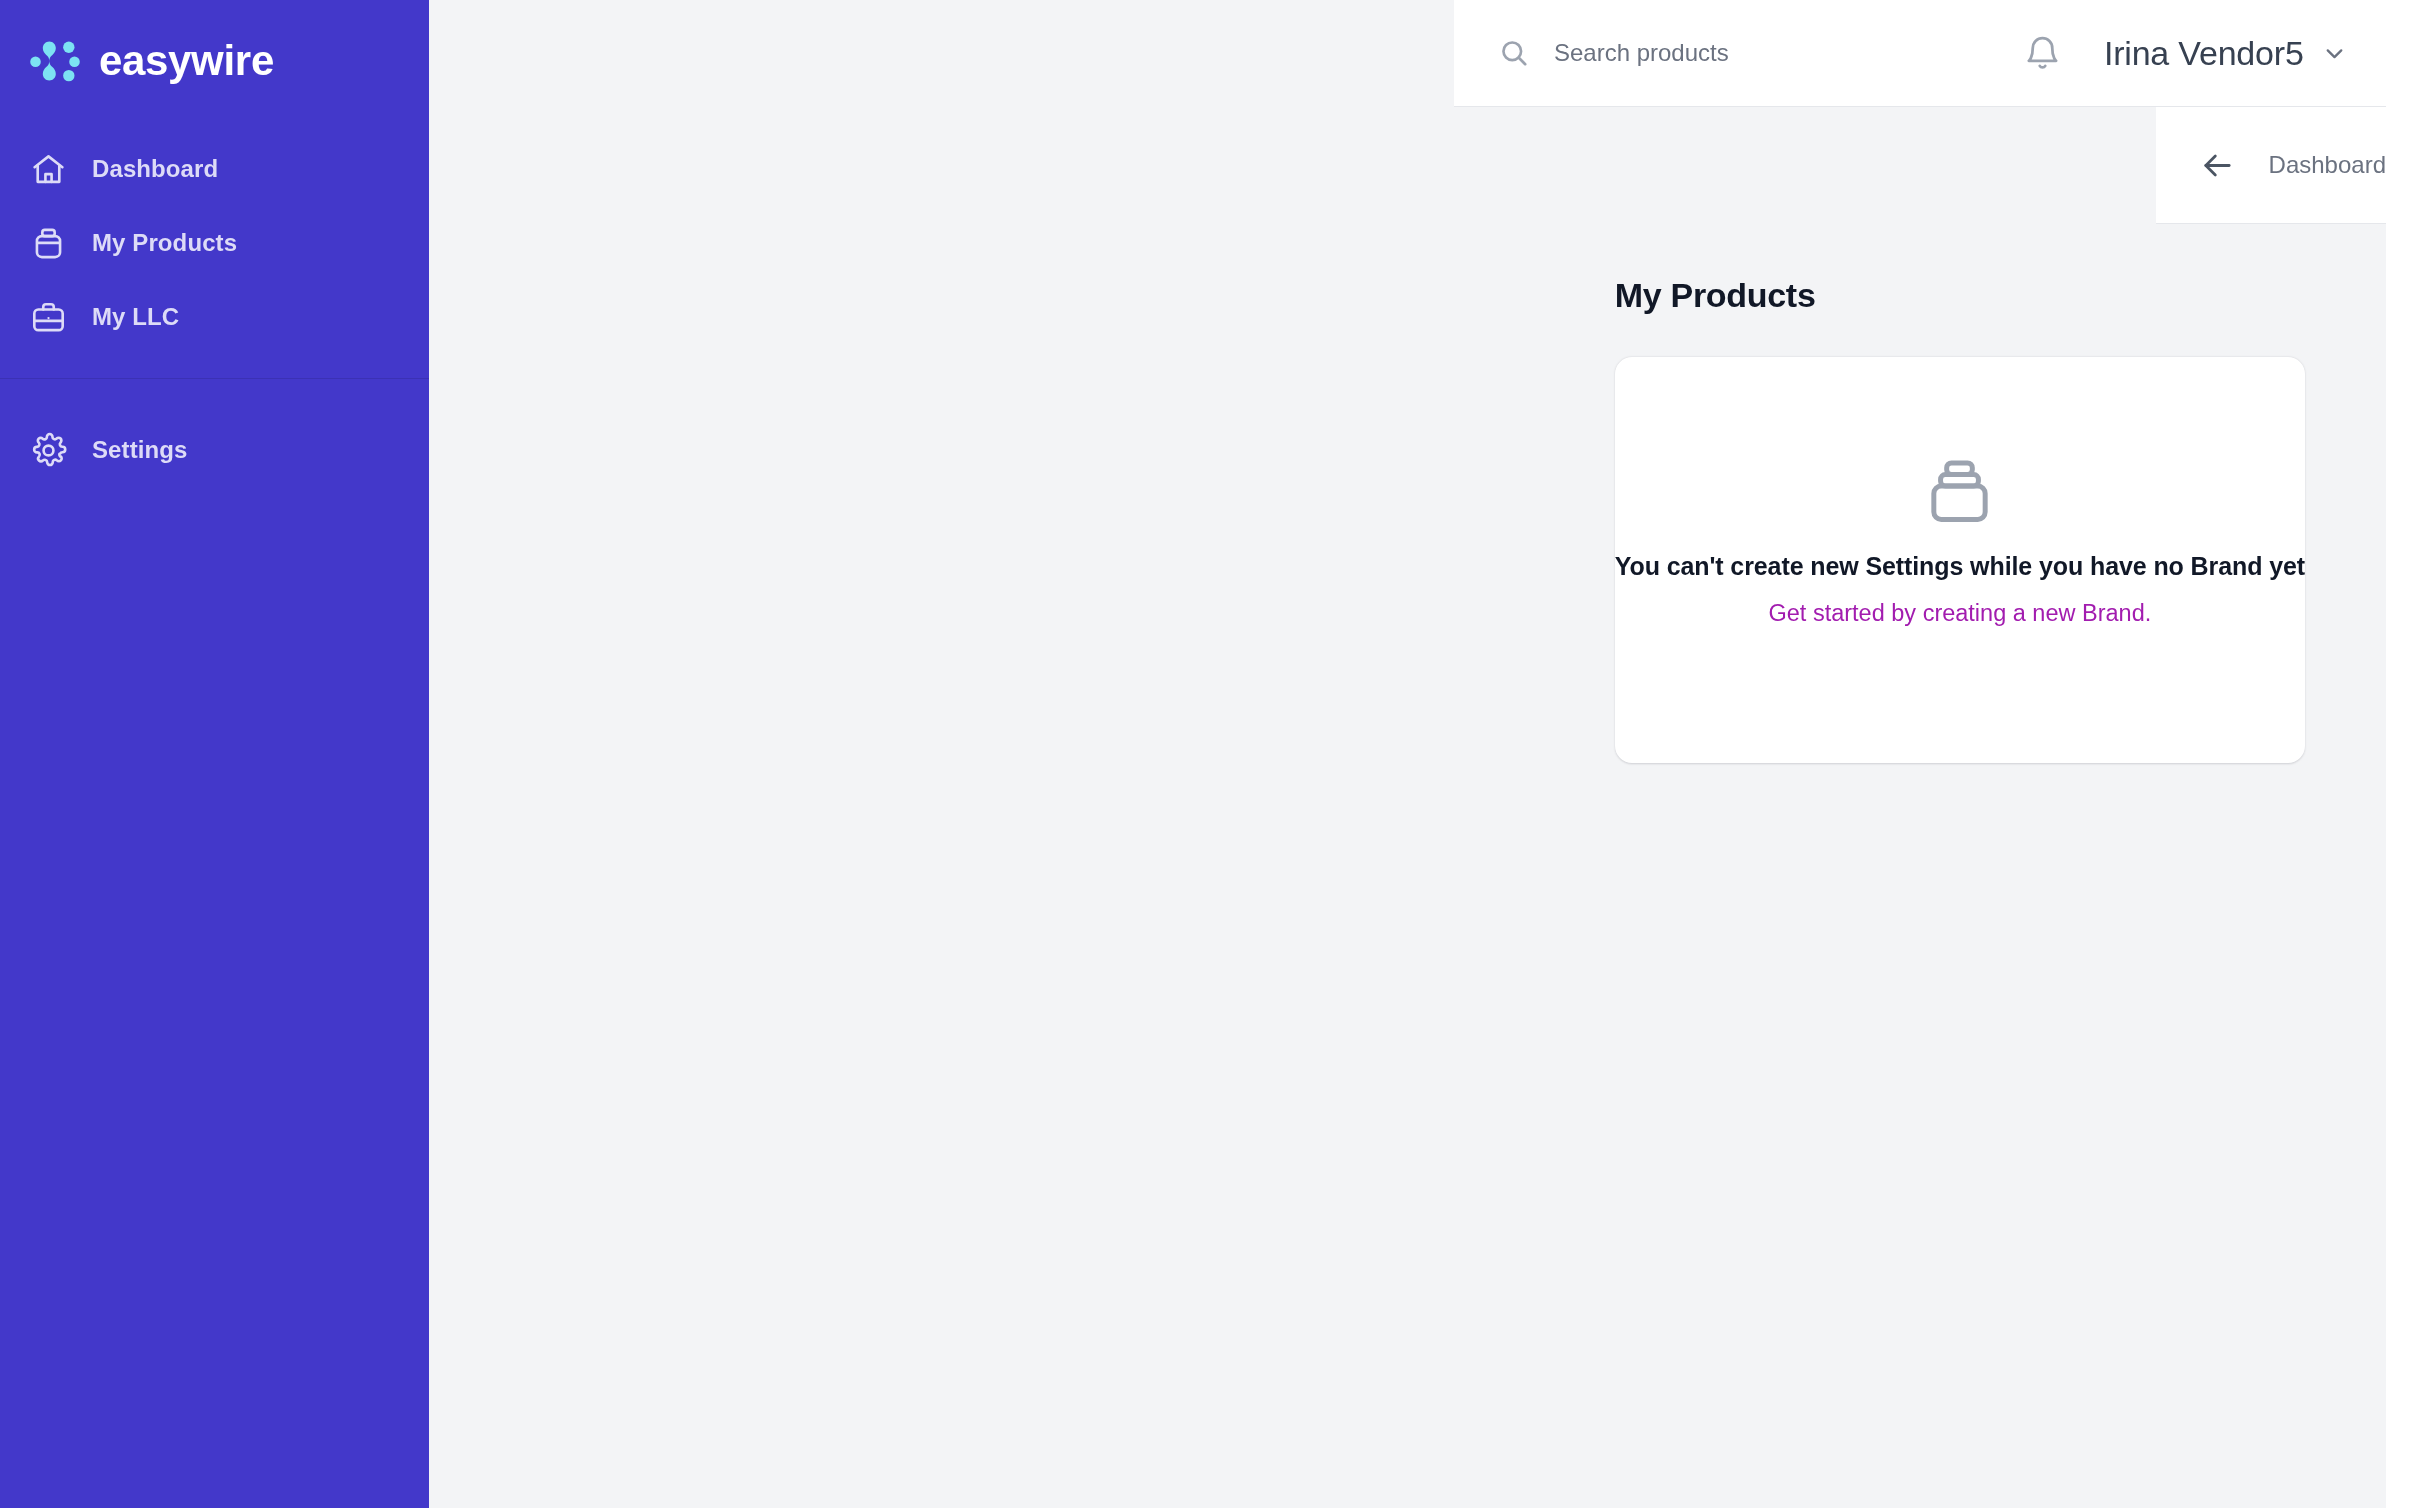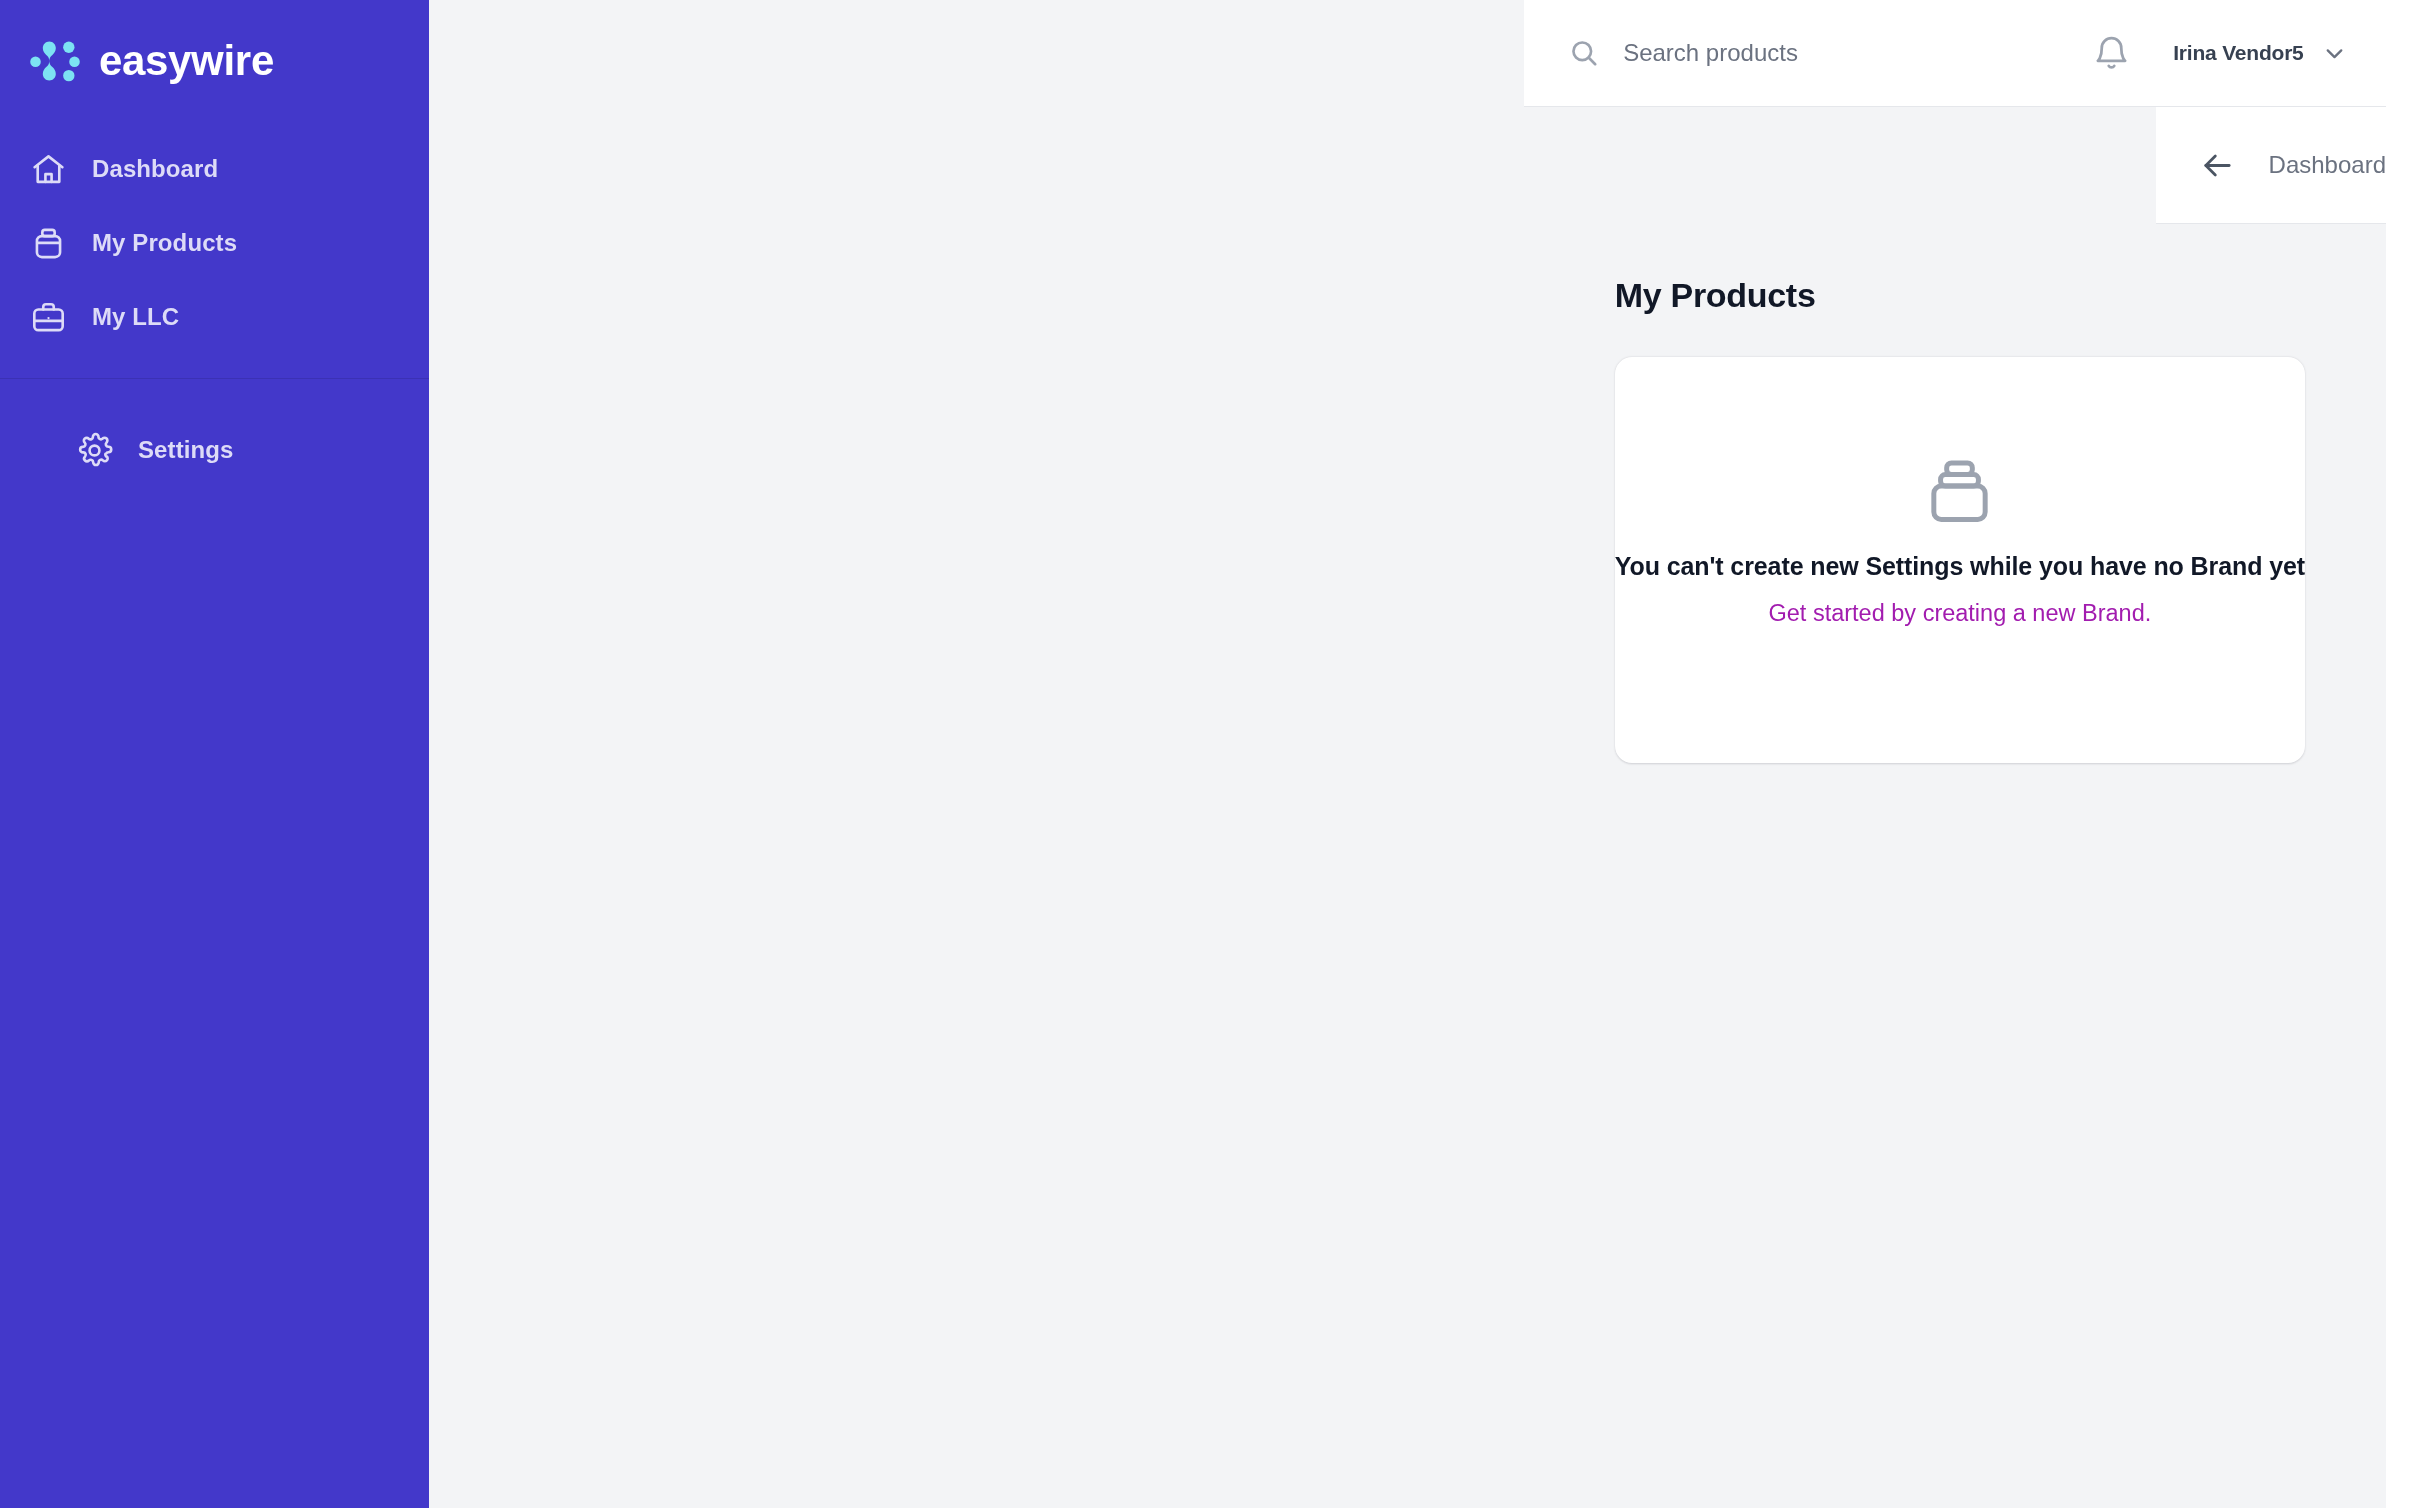--- a/index.html
+++ b/index.html
@@ -21,21 +21,21 @@
     height:122px;
     display:flex; align-items:center;
     padding-left:28.5px; gap:18.4px;
   }
   .brand-mark { width:52px; height:52px; flex:0 0 52px; }
   .brand-name {
     color:#ffffff; font-size:42px; font-weight:700;
     letter-spacing:-0.3px; line-height:1;
   }
   .nav-group { padding-top:10px; }
-  .nav-group.bottom { padding-top:34px;padding-left:46px; }
+  .nav-group.bottom { padding-top:34px; }
   .nav-item {
     display:flex; align-items:center; gap:23.5px;
     height:74px; padding-left:28.5px;
     cursor:pointer;
   }
   .nav-icon { width:40px; height:40px; flex:0 0 40px;
               display:flex; align-items:center; justify-content:center; }
   .nav-label {
     color:#DDDBF7; font-size:24px; font-weight:700;
     letter-spacing:0.1px;
@@ -58,21 +58,21 @@
   .search-icon { width:32px; height:32px; flex:0 0 32px; }
   .search-input {
     border:none; outline:none; background:transparent;
     font-family:"Liberation Sans", sans-serif;
     font-size:24px; color:#111827; width:469px;
   }
   .search-input::placeholder { color:#6B7280; }
   .topbar-right { display:flex; align-items:center; gap:42px; }
   .bell-btn { width:39px; height:39px; cursor:pointer; }
   .user-menu { display:flex; align-items:center; gap:18.4px; cursor:pointer; }
-  .user-name { font-size:21px; font-weight:700; color:#374151; letter-spacing:-0.2px; }
+  .user-name { font-size:34px; font-weight:400; color:#374151; letter-spacing:-0.2px; }
   .chevron { width:25px; height:25px; flex:0 0 25px; }
 
   .crumbbar {
     height:117px; flex:0 0 117px;
     background:#ffffff;
     border-bottom:1.7px solid #E5E7EB;
     display:flex; align-items:center;
     padding-left:44px; gap:34px;
   }
   .back-arrow { width:35px; height:35px; flex:0 0 35px; cursor:pointer; }

